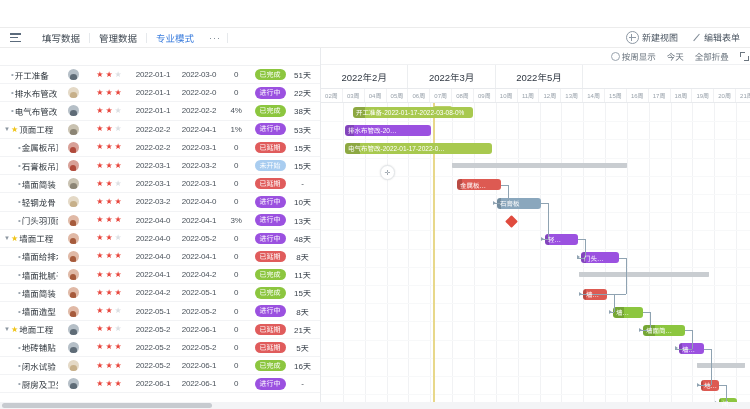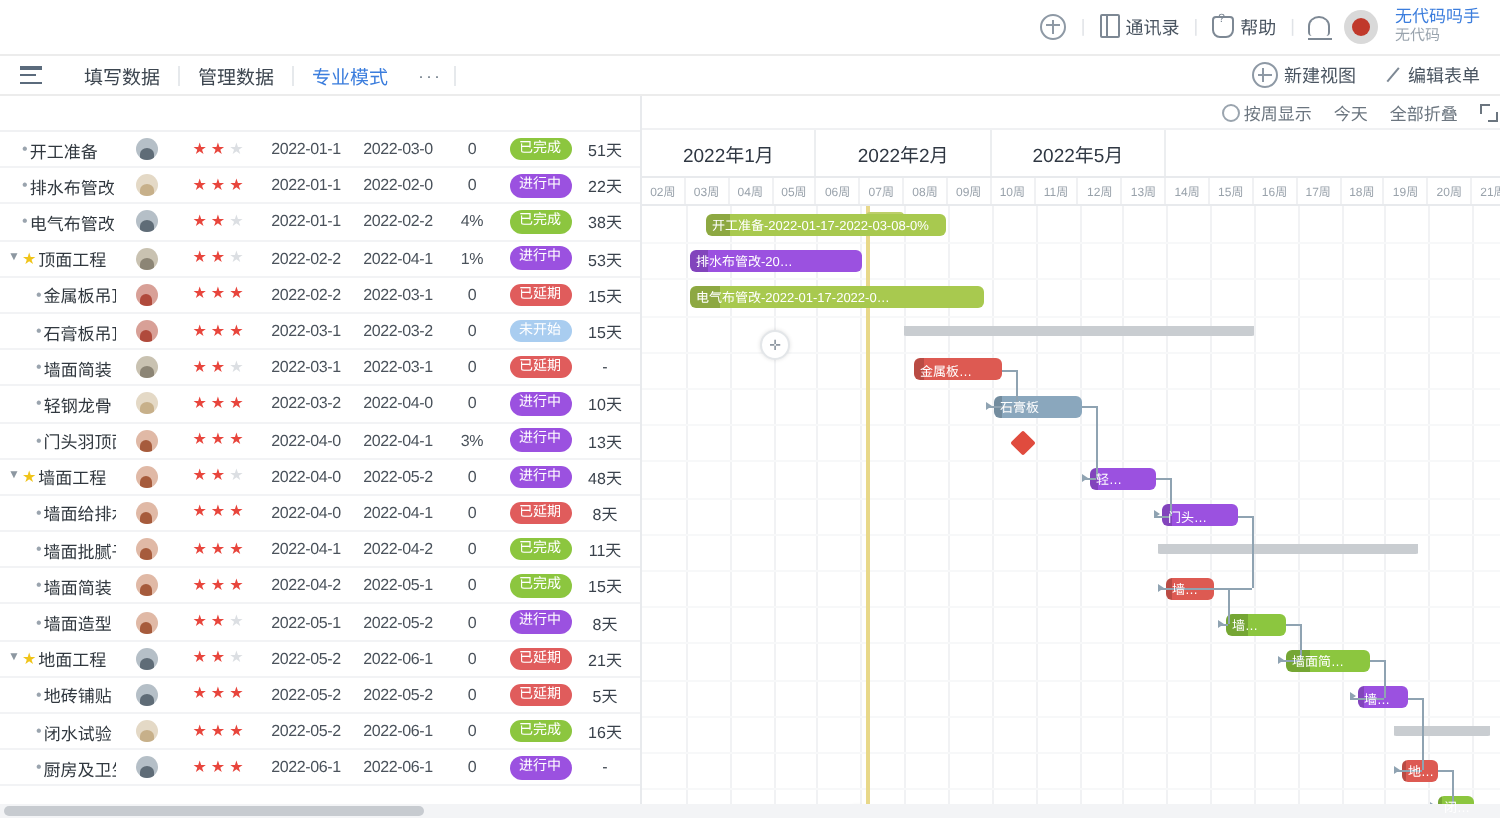--- a/index.html
+++ b/index.html
@@ -134,44 +134,20 @@
   
   .hscroll{position:absolute;left:0;right:0;bottom:0;height:7px;background:#f3f4f6;}
   .hscroll .thumb{position:absolute;top:1px;height:5px;border-radius:3px;background:#c7cbd0;}
 </style>
 </head>
 <body>
 
 <div class="app">
 
   <div class="topbar">
-    <div class="tb-right">
-      <div class="tb-item">
-          <span class="circ-plus"></span>
-        </div>
-      <span class="tb-sep">|</span>
-      <div class="tb-item">
-        <span class="bk-ic"></span>
-        <span>通讯录</span>
-      </div>
-      <span class="tb-sep">|</span>
-      <div class="tb-item">
-        <span class="sh-ic"></span>
-        <span>帮助</span>
-      </div>
-      <span class="tb-sep">|</span>
-      <div class="tb-item">
-          <span class="bell"></span>
-        </div>
-      <div class="avatar-top"></div>
-      <div class="user-block">
-        <div class="user-name">无代码吗手</div>
-        <div class="user-sub">无代码</div>
-      </div>
-    </div>
   </div>
 
   <div class="tabbar">
     <div class="list-ic">
         <i></i>
         <i></i>
         <i></i>
       </div>
     <div class="tab">填写数据</div>
     <div class="vdiv"></div>
@@ -798,22 +774,22 @@
       <div class="gtoolbar">
         <div class="gt-it">
           <span class="clock"></span>
           <span>按周显示</span>
         </div>
         <div class="gt-it">今天</div>
         <div class="gt-it">全部折叠</div>
         <div class="fs-ic"></div>
       </div>
       <div class="tl-months" id="tl-months">
-          <div class="tl-month" style="width: 87.4px; flex: 0 0 87.4px;">2022年1月</div>
           <div class="tl-month" style="width: 87.4px; flex: 0 0 87.4px;">2022年2月</div>
+          <div class="tl-month" style="width: 87.4px; flex: 0 0 87.4px;">2022年3月</div>
           <div class="tl-month" style="width: 87.4px; flex: 0 0 87.4px;">2022年5月</div>
         </div>
       <div class="tl-weeks" id="tl-weeks">
           <div class="tl-week" style="width: 21.85px; flex: 0 0 21.85px;">02周</div>
           <div class="tl-week" style="width: 21.85px; flex: 0 0 21.85px;">03周</div>
           <div class="tl-week" style="width: 21.85px; flex: 0 0 21.85px;">04周</div>
           <div class="tl-week" style="width: 21.85px; flex: 0 0 21.85px;">05周</div>
           <div class="tl-week" style="width: 21.85px; flex: 0 0 21.85px;">06周</div>
           <div class="tl-week" style="width: 21.85px; flex: 0 0 21.85px;">07周</div>
           <div class="tl-week" style="width: 21.85px; flex: 0 0 21.85px;">08周</div>

